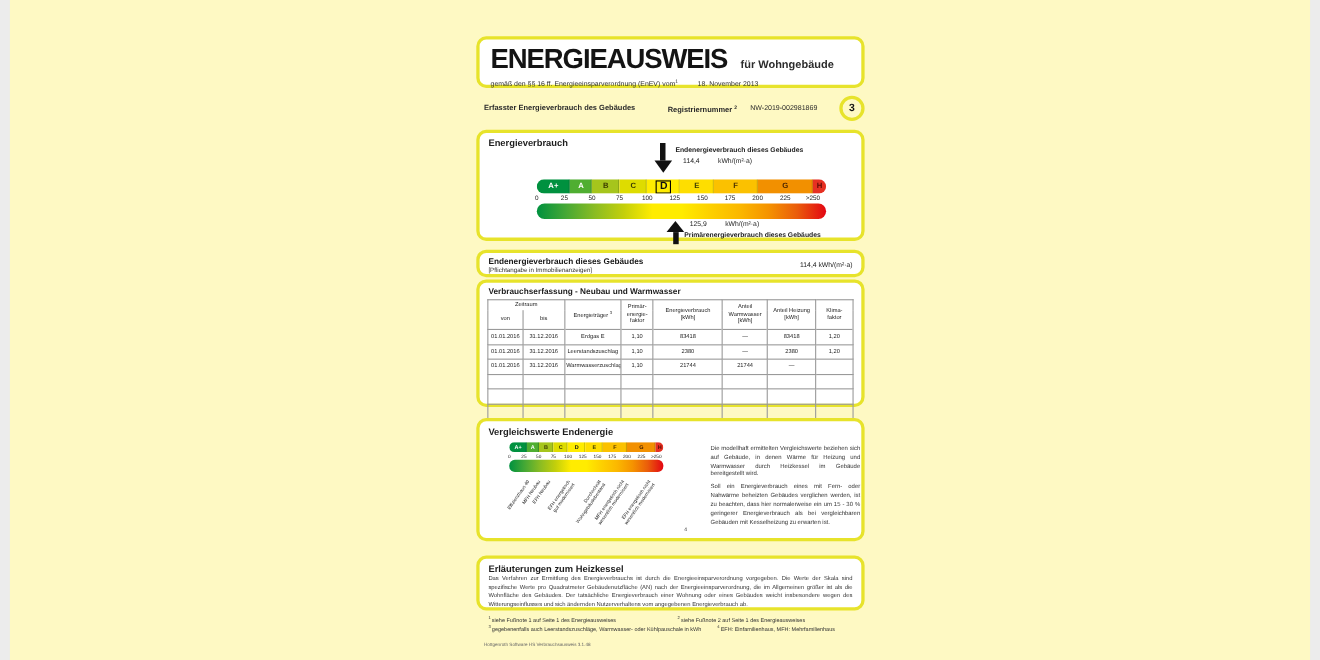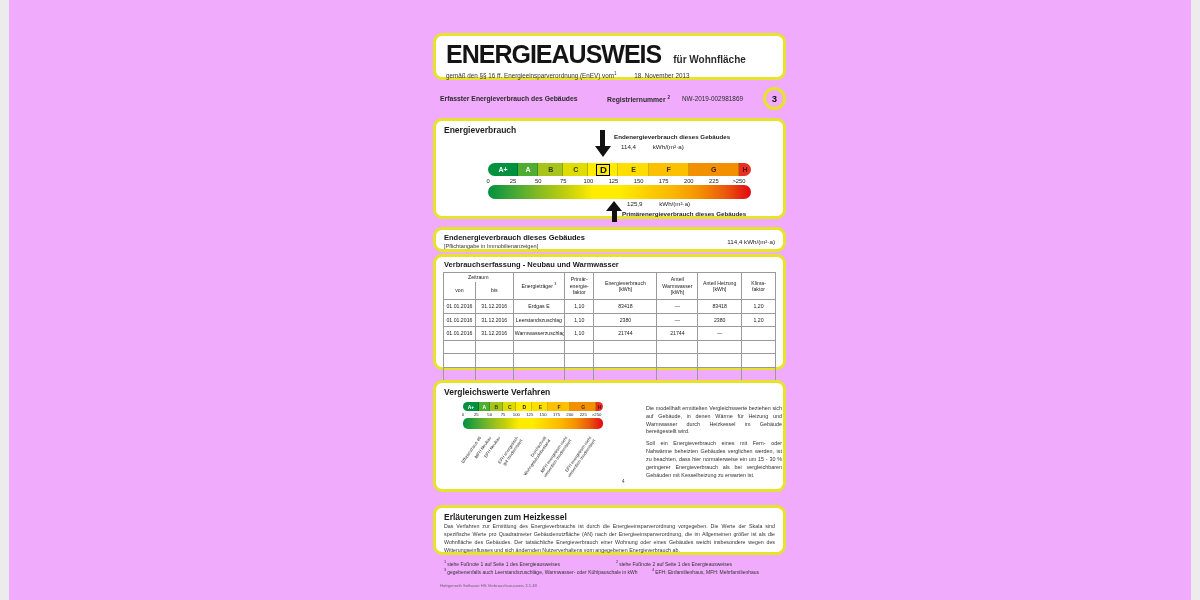--- a/index.html
+++ b/index.html
@@ -1,16 +1,16 @@
 <!DOCTYPE html>
 <html><head>
 <meta charset="utf-8">
 <style>
   html,body{margin:0;padding:0;background:#ffffff;}
-  .page{position:relative;width:1200px;height:600px;background:#f0abfc;overflow:hidden;
+  .page{position:relative;width:1200px;height:600px;background:#fef9c3;overflow:hidden;
         font-family:"Liberation Sans", sans-serif;color:#2b2b2b;}
   .edge{position:absolute;top:0;bottom:0;width:9px;background:#ececec;}
   .edge-left{left:0;}
   .edge-right{right:0;}
 
   .ybox{position:absolute;left:433px;width:353px;border:3px solid #e7e32b;border-radius:9px;
         background:#fff;box-sizing:border-box;padding-left:20px;}
 
   
   .header-box{top:33px;height:47px;padding:4px 10px 3px;}
@@ -111,21 +111,21 @@
 </head>
 <body>
 
 <div class="page">
   <div class="edge edge-left"></div>
   <div class="edge edge-right"></div>
 
   <div class="ybox header-box" style="border-color: rgb(231, 227, 43);">
     <div class="title-row">
       <span class="main-title">ENERGIEAUSWEIS</span>
-      <span class="building-type">für Wohnfläche</span>
+      <span class="building-type">für Wohngebäude</span>
     </div>
     <div class="law-line">
       <span>gemäß den §§ 16 ff. Energieeinsparverordnung (EnEV) vom</span><sup>1</sup>
       <span class="law-date">18. November 2013</span>
     </div>
   </div>
 
   <div class="meta-row">
     <span class="meta-caption">Erfasster Energieverbrauch des Gebäudes</span>
     <span class="reg-label"><span>Registriernummer</span> <sup>2</sup></span>
@@ -309,21 +309,21 @@
               <td>&nbsp;</td>
               <td>&nbsp;</td>
               <td>&nbsp;</td>
             </tr>
           </tbody>
       </table>
     </div>
   </div>
 
   <div class="ybox comparison-box" style="border-color: rgb(231, 227, 43);">
-    <div class="section-title">Vergleichswerte Verfahren</div>
+    <div class="section-title">Vergleichswerte Endenergie</div>
     <div class="scale scale-small" id="scale-small">
       <div class="band-letters">
           <div class="seg" style="width: 11.4504%; background: rgb(0, 145, 63);">
             <span style="color: rgb(255, 255, 255);">A+</span>
           </div>
           <div class="seg" style="width: 7.63359%; background: rgb(79, 174, 49);">
             <span style="color: rgb(255, 255, 255);">A</span>
           </div>
           <div class="seg" style="width: 9.54198%; background: rgb(166, 197, 28);">
             <span style="color: rgb(61, 61, 0);">B</span>

